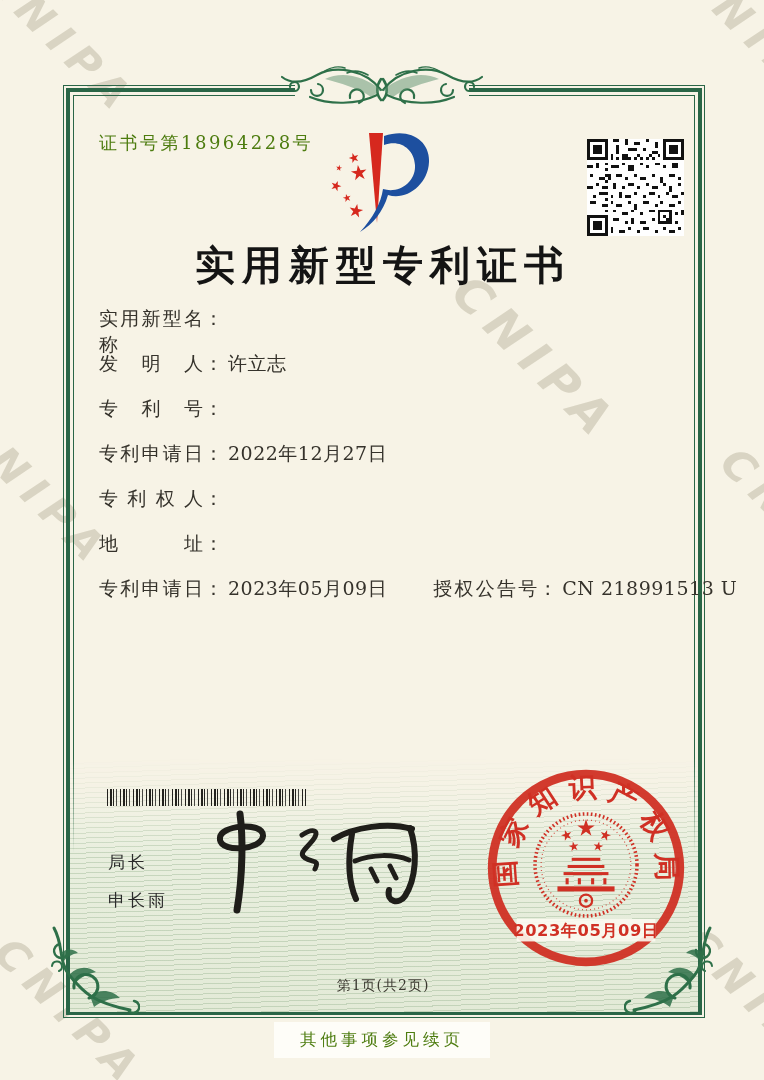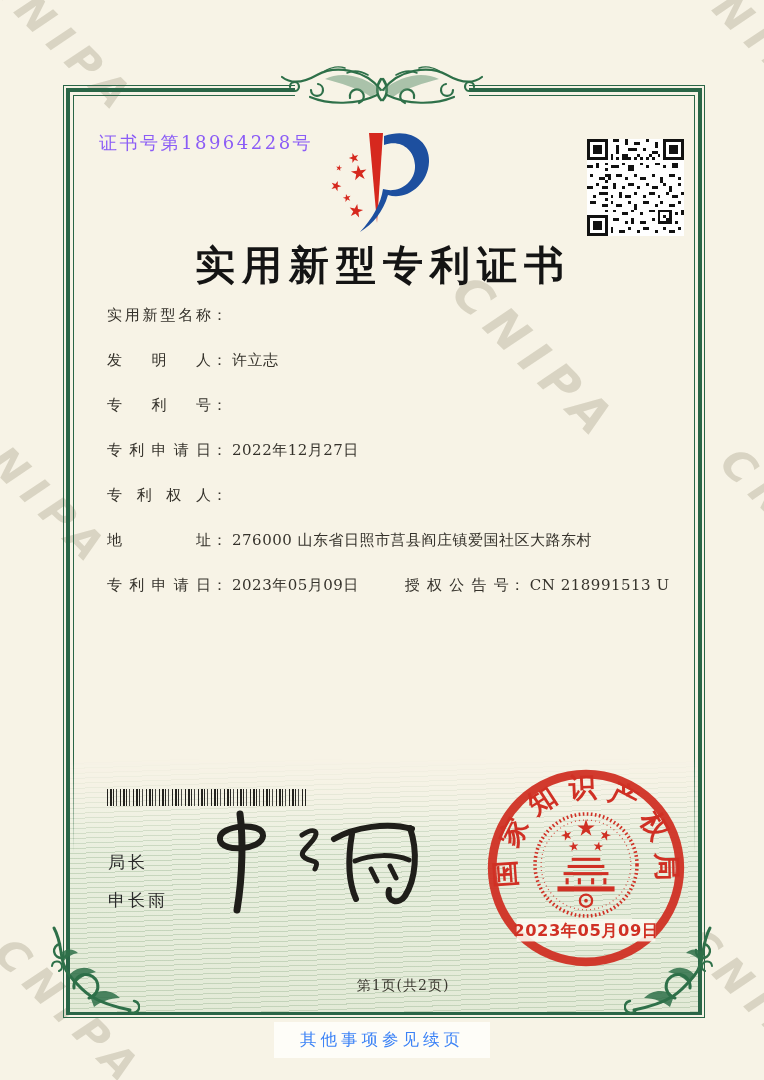--- a/index.html
+++ b/index.html
@@ -24,27 +24,27 @@
   .frame-in{position:absolute;inset:3px;border:1px solid #2a6647;}
 
   
   .guilloche{position:absolute;left:70px;top:758px;width:628px;height:254px;z-index:2;
     background:
       repeating-linear-gradient(178deg, rgba(128,163,122,0.32) 0 1px, rgba(0,0,0,0) 1px 5px),
       linear-gradient(180deg,#f6f3e7 0%,#e9efdf 28%,#e3ead7 100%);
     -webkit-mask-image:linear-gradient(180deg,transparent 0,#000 95px);
     mask-image:linear-gradient(180deg,transparent 0,#000 95px);}
 
-  .cert-no{position:absolute;left:99px;top:131px;font-size:18px;letter-spacing:2.5px;color:#8b5cf6;z-index:3;}
+  .cert-no{position:absolute;left:99px;top:131px;font-size:18px;letter-spacing:2.5px;color:#4d7c0f;z-index:3;}
   .logo{position:absolute;left:320px;top:129px;width:126px;height:110px;z-index:3;}
   .qr{position:absolute;left:587px;top:139px;width:97px;height:97px;z-index:3;}
   .title{position:absolute;left:63px;top:238px;width:640px;text-align:center;font-size:40px;font-weight:bold;
          letter-spacing:7px;color:#141414;z-index:3;}
 
-  .fields{position:absolute;left:99px;top:306px;z-index:3;font-size:15px;color:#35322b;margin-left:8px;}
+  .fields{position:absolute;left:99px;top:306px;z-index:3;font-size:19px;color:#35322b;}
   .frow{display:flex;align-items:baseline;height:45px;}
   .f-label{display:inline-block;width:104px;text-align:justify;text-align-last:justify;}
   .f-colon{margin:0 5px 0 1px;}
   .f-value{letter-spacing:0.5px;white-space:nowrap;}
   .grant-no-group{margin-left:46px;display:flex;align-items:baseline;}
 
   .paras{position:absolute;left:95px;top:619px;width:570px;z-index:3;font-size:15.5px;line-height:1.78;
          color:#3a382f;text-align:justify;}
   .paras p{margin:0;text-indent:2em;}
 
@@ -52,23 +52,23 @@
     background:repeating-linear-gradient(90deg,#23221e 0 1px,transparent 1px 3px,#23221e 3px 5px,
       transparent 5px 6px,#23221e 6px 7px,transparent 7px 9px,#4a4a45 9px 10px,transparent 10px 13px);}
 
   .duty{position:absolute;left:108px;top:844px;z-index:3;font-family:"Liberation Sans","DejaVu Sans",sans-serif;
         font-size:17px;color:#2b2b2b;letter-spacing:3px;line-height:38px;}
   .sig-svg{position:absolute;left:206px;top:808px;width:228px;height:108px;z-index:3;}
 
   .seal{position:absolute;left:484px;top:766px;width:204px;height:204px;z-index:4;}
 
   .page-no{position:absolute;left:63px;top:977px;width:640px;text-align:center;font-size:14px;
-           color:#3a382f;z-index:3;letter-spacing:1px;padding-left:20px;}
+           color:#3a382f;z-index:3;letter-spacing:1px;}
   .cont{position:absolute;left:382px;top:1022px;transform:translateX(-50%);background:#fefdf8;
-        padding:7px 26px;font-size:16.5px;letter-spacing:4px;color:#3b82f6;z-index:3;white-space:nowrap;}
+        padding:7px 26px;font-size:16.5px;letter-spacing:4px;color:#4d7c0f;z-index:3;white-space:nowrap;}
 
   .ornament{position:absolute;left:265px;top:57px;width:234px;height:54px;z-index:3;}
   .corner{position:absolute;width:100px;height:100px;z-index:4;}
   .corner-bl{left:40px;top:922px;}
   .corner-br{left:624px;top:922px;transform:scaleX(-1);}
   svg{display:block;}
 </style>
 </head>
 <body>
 
@@ -316,21 +316,20 @@
         <span class="f-colon">：</span>
         <span class="f-value">2022年12月27日</span>
     </div>
     <div class="frow">
       <span class="f-label">专利权人</span>
         <span class="f-colon">：</span>
     </div>
     <div class="frow">
       <span class="f-label">地址</span>
         <span class="f-colon">：</span>
-        <span class="f-value">276000 山东省日照市莒县阎庄镇爱国社区大路东村</span>
     </div>
     <div class="frow">
       <span class="f-label">专利申请日</span>
         <span class="f-colon">：</span>
         <span class="f-value">2023年05月09日</span>
       <span class="grant-no-group">
         <span class="f-label">授权公告号</span>
           <span class="f-colon">：</span>
           <span class="f-value">CN 218991513 U</span>
       </span>

